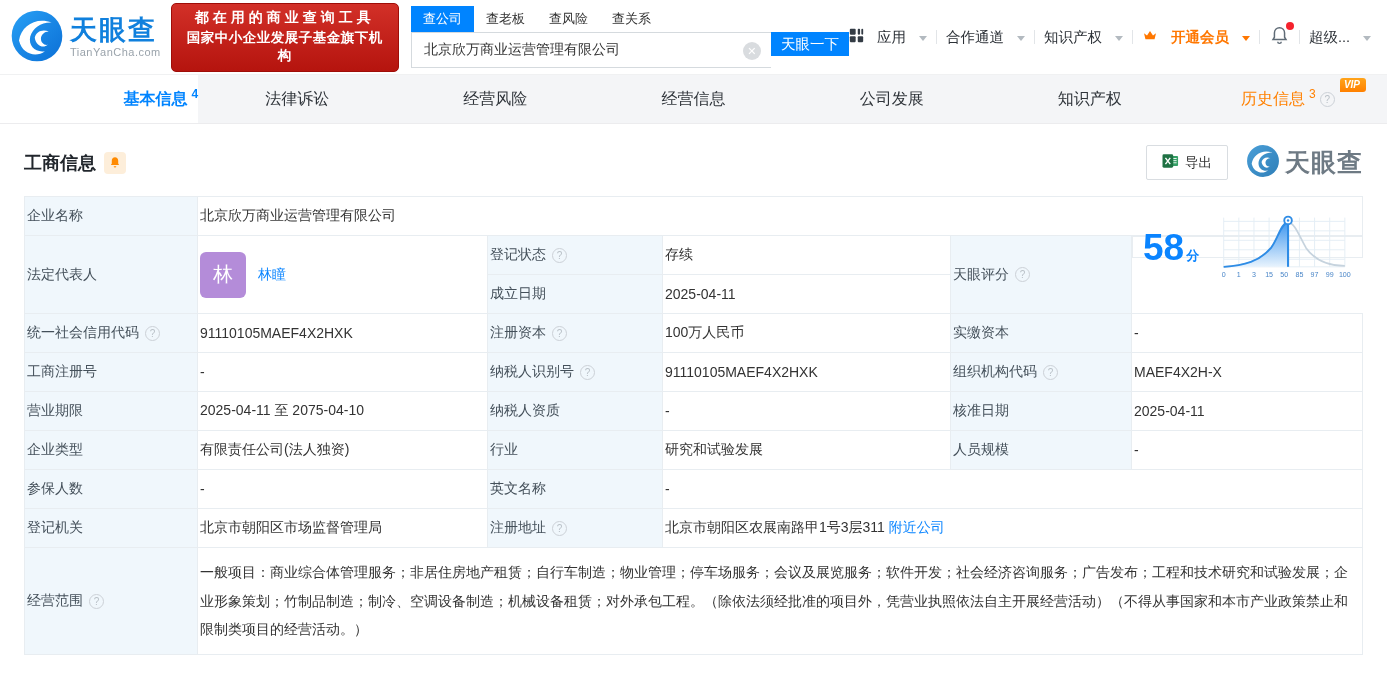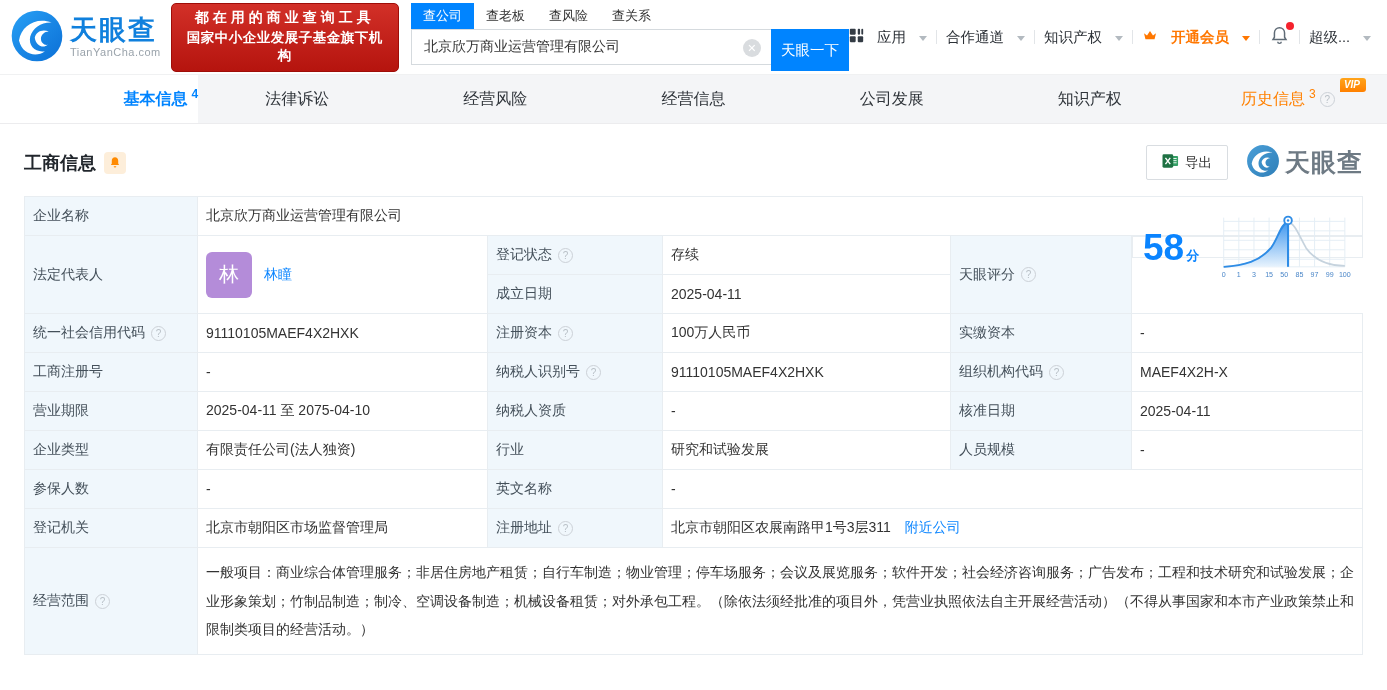--- a/index.html
+++ b/index.html
@@ -22,21 +22,21 @@
 
   .search { margin-left:12px; }
   .search-tabs { display:flex; }
   .search-tab { font-size:13px; padding:4px 12px; cursor:pointer; color:#333; }
   .search-tab.active { background:#0084ff; color:#fff; }
   .search-row { display:flex; }
   .search-input-wrap { position:relative; width:360px; height:36px; border:1px solid #d5dade; border-right:none; background:#fff; }
   .search-input { width:100%; height:100%; border:none; outline:none; padding:0 36px 0 12px; font-size:14px; color:#333; font-family:inherit; }
   .clear-icon { position:absolute; right:10px; top:9px; width:18px; height:18px; border-radius:50%; background:#d9dcdf; color:#fff; display:flex; align-items:center; justify-content:center; font-size:11px; cursor:pointer; }
   .clear-icon::before { content:"✕"; }
-  .search-btn { width:78px; height:42px; background:#0084ff; color:#fff; border:none; font-size:14.5px; cursor:pointer; font-family:inherit; }
+  .search-btn { width:78px; height:24px; background:#0084ff; color:#fff; border:none; font-size:14.5px; cursor:pointer; font-family:inherit; }
 
   .nav { margin-left:auto; display:flex; align-items:center; gap:9px; font-size:14.5px; color:#2c3137; white-space:nowrap; }
   .nav-item { display:flex; align-items:center; gap:13px; cursor:pointer; }
   .caret { width:0; height:0; border-left:4px solid transparent; border-right:4px solid transparent; border-top:5px solid #b3bac0; margin-top:2px; }
   .nav-sep { width:1px; height:14px; background:#e2e5e8; }
   .vip-link { color:#ff7700; font-weight:bold;text-align:right; }
   .vip-link .caret { border-top-color:#ff7700; }
   .bell-wrap { position:relative; display:flex; cursor:pointer; }
   .red-dot { position:absolute; top:-3px; right:-4px; width:8px; height:8px; border-radius:50%; background:#f5222d; }
 
@@ -57,32 +57,32 @@
   .content { padding:20px 24px 0; }
   .section-head { display:flex; align-items:center; margin-bottom:15px; }
   .section-title { font-size:18px; font-weight:bold; color:#21262c; }
   .bell-badge { width:22px; height:22px; background:#fdeeda; border-radius:4px; margin-left:8px; display:flex; align-items:center; justify-content:center; cursor:pointer; }
   .export-btn { margin-left:auto; display:flex; align-items:center; gap:6px; background:#fff; border:1px solid #d9dde1; border-radius:2px; padding:7px 15px; font-size:13.5px; color:#333; cursor:pointer; font-family:inherit; }
   .watermark { display:flex; align-items:center; gap:5px; margin-left:18px; }
   .wm-text { font-size:25px; font-weight:bold; color:#6e7a84; letter-spacing:1px; }
 
   
   table.info { border-collapse:collapse; width:100%; table-layout:fixed; margin-top:2px; }
-  .info td { border:1px solid #e8edf1; padding:10px 8px; font-size:14px; color:#333; background:#fff; height:22px; word-break:break-all; }
+  .info td { border:1px solid #e8edf1; padding:10px 2px; font-size:14px; color:#333; background:#fff; height:22px; word-break:break-all; }
   .info td.lbl { background:#f0f7fc; color:#44505a; }
   .lbl-inner { display:flex; align-items:center; gap:6px; }
   .green { color:#2bb24c; }
   .link { color:#0b85ff; cursor:pointer; text-decoration:none; }
   .rep-cell { display:flex; align-items:center; gap:12px; }
   .avatar { width:46px; height:46px; border-radius:6px; background:#b48cd9; color:#fff; font-size:20px; display:flex; align-items:center; justify-content:center; flex:none; cursor:pointer; }
   .score-cell { display:flex; align-items:center; justify-content:space-between; padding:4px 2px 4px 10px !important; }
   .score-num { font-size:37px; font-weight:bold; color:#0a84ff; line-height:1; }
   .score-unit { font-size:13px; font-weight:bold; color:#0a84ff; margin-left:2px; }
   .scope-text { line-height:2.05; color:#333; }
-  .addr-link { margin-left:10px; }
+  .addr-link { }
 </style>
 </head>
 <body>
 
 <div class="header">
   <div class="logo">
     <span>
       <svg viewBox="0 0 48 48" width="54" height="54">
         <defs>
             <linearGradient id="lgrad" x1="0" y1="0" x2="1" y2="1">

